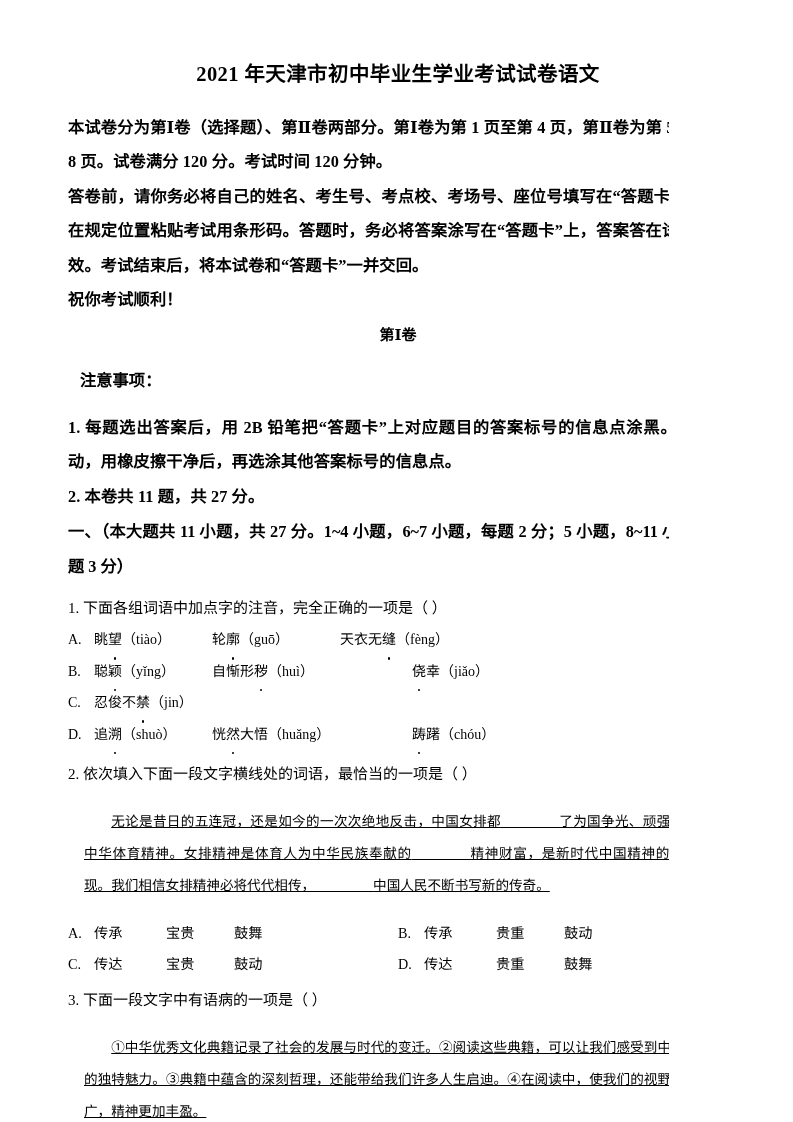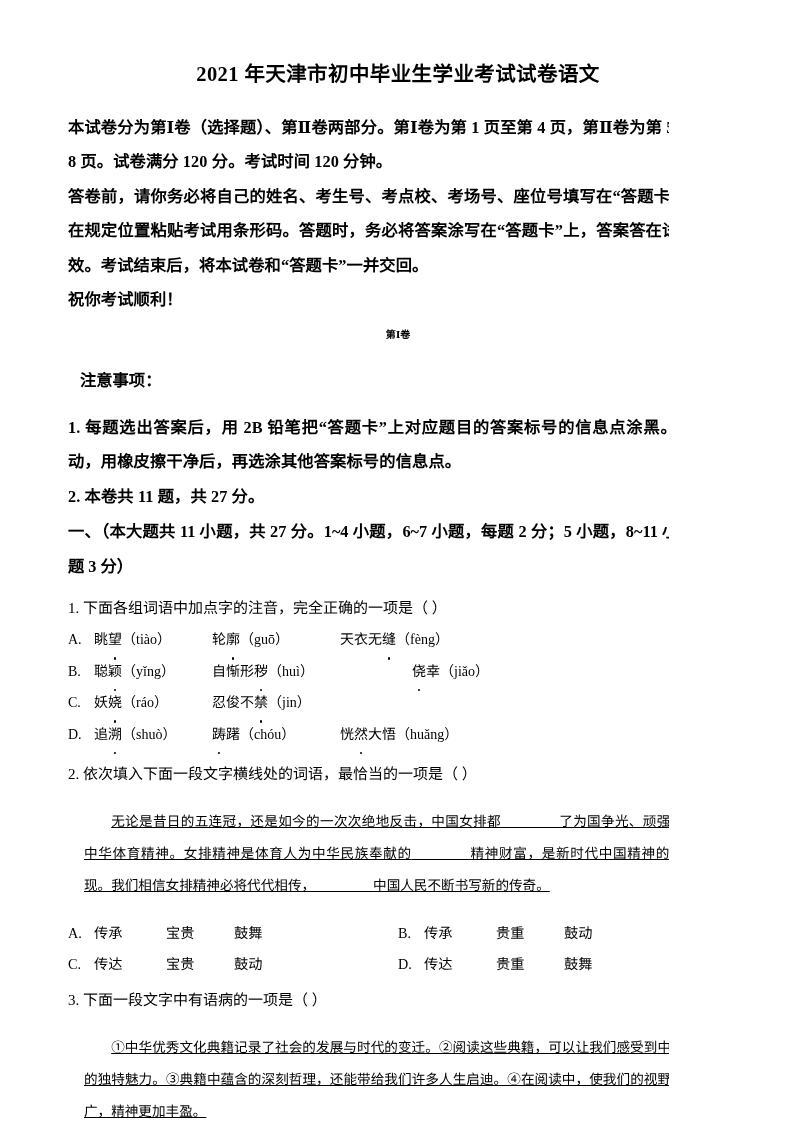--- a/index.html
+++ b/index.html
@@ -47,21 +47,21 @@
     line-height: 34.5px;
     text-align: justify;
     text-justify: inter-ideograph;
     margin: 0;
     letter-spacing: 0.1px;
   }
   .instr-first { margin-top: 24px; }
 
   .center-head {
     text-align: center;
-    font-size: 10px;
+    font-size: 15px;
     font-weight: bold;
     line-height: 34.5px;
     margin: 0;
   }
 
   .notice-label {
     font-size: 16.3px;
     font-weight: bold;
     line-height: 34.5px;
     margin: 12px;
@@ -181,28 +181,27 @@
       <span class="cell c3">天衣无<span class="dot">缝</span>（fèng）</span>
     </div>
     <div class="opt-row q1-row">
       <span class="cell lbl">B.</span>
       <span class="cell c1">聪<span class="dot">颖</span>（yǐng）</span>
       <span class="cell c3">自惭形<span class="dot">秽</span>（huì）</span>
       <span class="cell c2"><span class="dot">侥</span>幸（jiǎo）</span>
     </div>
     <div class="opt-row q1-row">
       <span class="cell lbl">C.</span>
-      <span class="cell c1">妖<span class="dot">娆</span>（ráo）</span>
       <span class="cell c3">忍俊不<span class="dot">禁</span>（jin）</span>
     </div>
     <div class="opt-row q1-row">
       <span class="cell lbl">D.</span>
       <span class="cell c1">追<span class="dot">溯</span>（shuò）</span>
+      <span class="cell c3">恍<span class="dot">然</span>大悟（huǎng）</span>
       <span class="cell c2"><span class="dot">踌</span>躇（chóu）</span>
-      <span class="cell c3">恍<span class="dot">然</span>大悟（huǎng）</span>
     </div>
 
     <p class="q-stem">
       <span>2.</span><span>&nbsp;</span><span>依次填入下面一段文字横线处的词语，最恰当的一项是（    ）</span>
     </p>
 
     <p class="passage"><span>无论是昔日的五连冠，还是如今的一次次绝地反击，中国女排都</span><span class="blank-line"></span><span>了为国争光、顽强拼搏的中华体育精神。女排精神是体育人为中华民族奉献的</span><span class="blank-line"></span><span>精神财富，是新时代中国精神的具体体现。我们相信女排精神必将代代相传，</span><span class="blank-line"></span><span>中国人民不断书写新的传奇。</span></p>
 
     <div class="opt-row q2-row">
       <span class="half">

